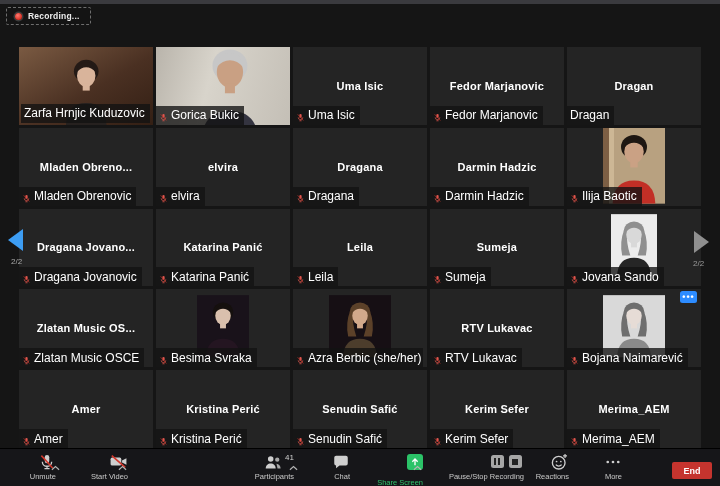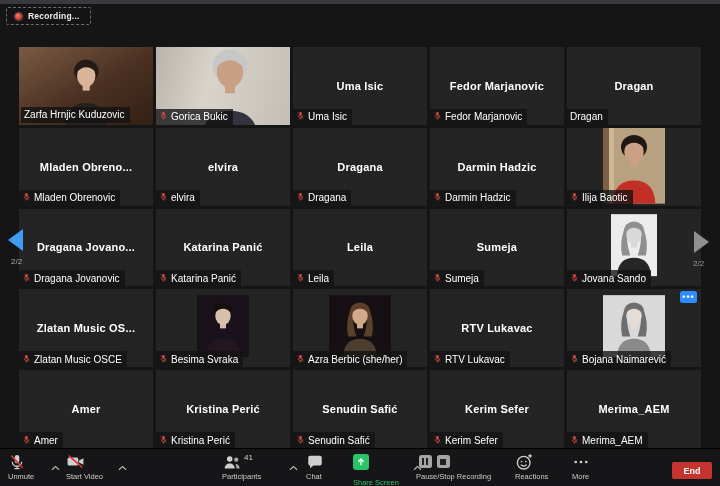--- a/index.html
+++ b/index.html
@@ -12,43 +12,43 @@
   .rec-dot{width:7px;height:7px;border-radius:50%;background:radial-gradient(circle at 40% 35%,#ff7a70,#d62f23 70%);
            box-shadow:0 0 0 1.5px #3c3c3c;}
   .rec-label{font-size:8.5px;color:#ededed;font-weight:bold;letter-spacing:.2px;}
   
   .grid{position:absolute;left:19px;top:47px;width:682px;height:401px;display:grid;
         grid-template-columns:repeat(5,1fr);grid-template-rows:repeat(5,1fr);gap:3px;}
   .tile{position:relative;background:#242424;overflow:hidden;}
   .tile.active{outline:2px solid #d3e14f;outline-offset:-2px;box-shadow:inset 0 0 0 3px rgba(150,200,60,.35);}
   .center-name{position:absolute;inset:0;display:flex;align-items:center;justify-content:center;
                font-weight:bold;font-size:11px;color:#fff;letter-spacing:.2px;white-space:nowrap;}
-  .name-tag{position:absolute;left:0;bottom:0;max-width:97%;display:flex;align-items:flex-start;gap:3px;
-            background:rgba(18,18,18,.78);padding:2.5px 5px 2.5px 3px;font-size:10px;color:#fff;
+  .name-tag{position:absolute;left:0;bottom:0;max-width:97%;display:flex;align-items:flex-end;gap:3px;
+            background:rgba(18,18,18,.78);padding:2.5px 5px 2.5px 3px;font-size:12px;color:#fff;
             white-space:nowrap;overflow:hidden;box-sizing:border-box;}
   .tile.active .name-tag{left:2px;bottom:2px;}
   .tag-mic{display:flex;align-items:center;}
   .avatar-full{position:absolute;inset:0;overflow:hidden;}
   .avatar-full svg{position:absolute;}
   .avatar-box{position:absolute;left:50%;top:50%;transform:translate(-50%,-53%);overflow:hidden;}
   .avatar-box svg{position:absolute;left:0;bottom:0;}
   .tile-more{position:absolute;top:2px;right:4px;width:17px;height:12px;background:#2d8cff;border-radius:2.5px;
              display:flex;align-items:center;justify-content:center;color:#fff;font-size:9px;font-weight:bold;
              letter-spacing:1px;line-height:0;cursor:pointer;}
   
   .arrow-left{position:absolute;left:8px;top:229px;width:0;height:0;cursor:pointer;
               border-top:11px solid transparent;border-bottom:11px solid transparent;border-right:15px solid #3d9df3;}
   .arrow-right{position:absolute;left:694px;top:231px;width:0;height:0;cursor:pointer;
               border-top:11px solid transparent;border-bottom:11px solid transparent;border-left:15px solid #8f8f8f;}
   .page-num{position:absolute;font-size:8px;color:#a9a9a9;}
   .page-num.left{left:11px;top:257px;}
   .page-num.right{left:693px;top:259px;color:#9a9a9a;}
   
   .toolbar{position:absolute;left:0;top:448px;width:720px;height:38px;background:#161619;border-top:1px solid #000;}
-  .tb-item{position:absolute;top:0;height:38px;display:flex;flex-direction:column;align-items:flex-start;
+  .tb-item{position:absolute;top:0;height:38px;display:flex;flex-direction:column;align-items:flex-end;
            padding-top:4px;box-sizing:border-box;cursor:pointer;}
   .icon-row{height:17px;display:flex;align-items:center;justify-content:center;}
   .tb-label{font-size:7.5px;color:#c9c9c9;margin-top:2px;white-space:nowrap;}
   .tb-item.accent .tb-label{color:#2fc26b;margin-top:8px;}
   .tb-count{font-size:8px;color:#cfcfcf;margin-left:2px;transform:translateY(-4px);}
   .tb-caret{position:absolute;top:8px;cursor:pointer;}
   .share-box{width:16px;height:16px;background:#2bc368;border-radius:3px;display:flex;align-items:center;justify-content:center;}
   .rec-ctl{width:13px;height:13px;background:#a6a6a6;border-radius:2.5px;display:flex;align-items:center;
            justify-content:center;gap:2px;margin:0 2.5px;}
   .rec-ctl .bar{width:2.2px;height:7px;background:#222;}

